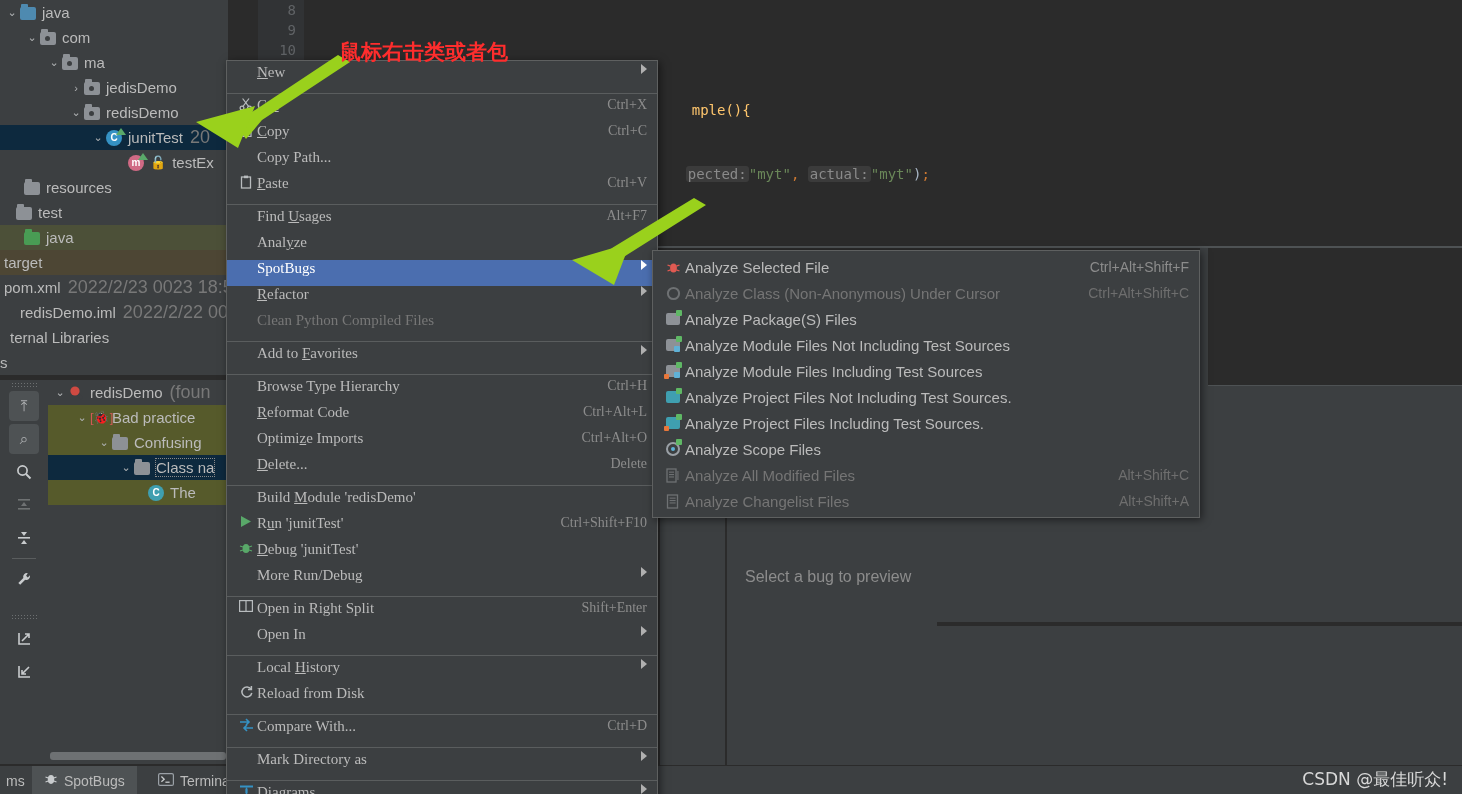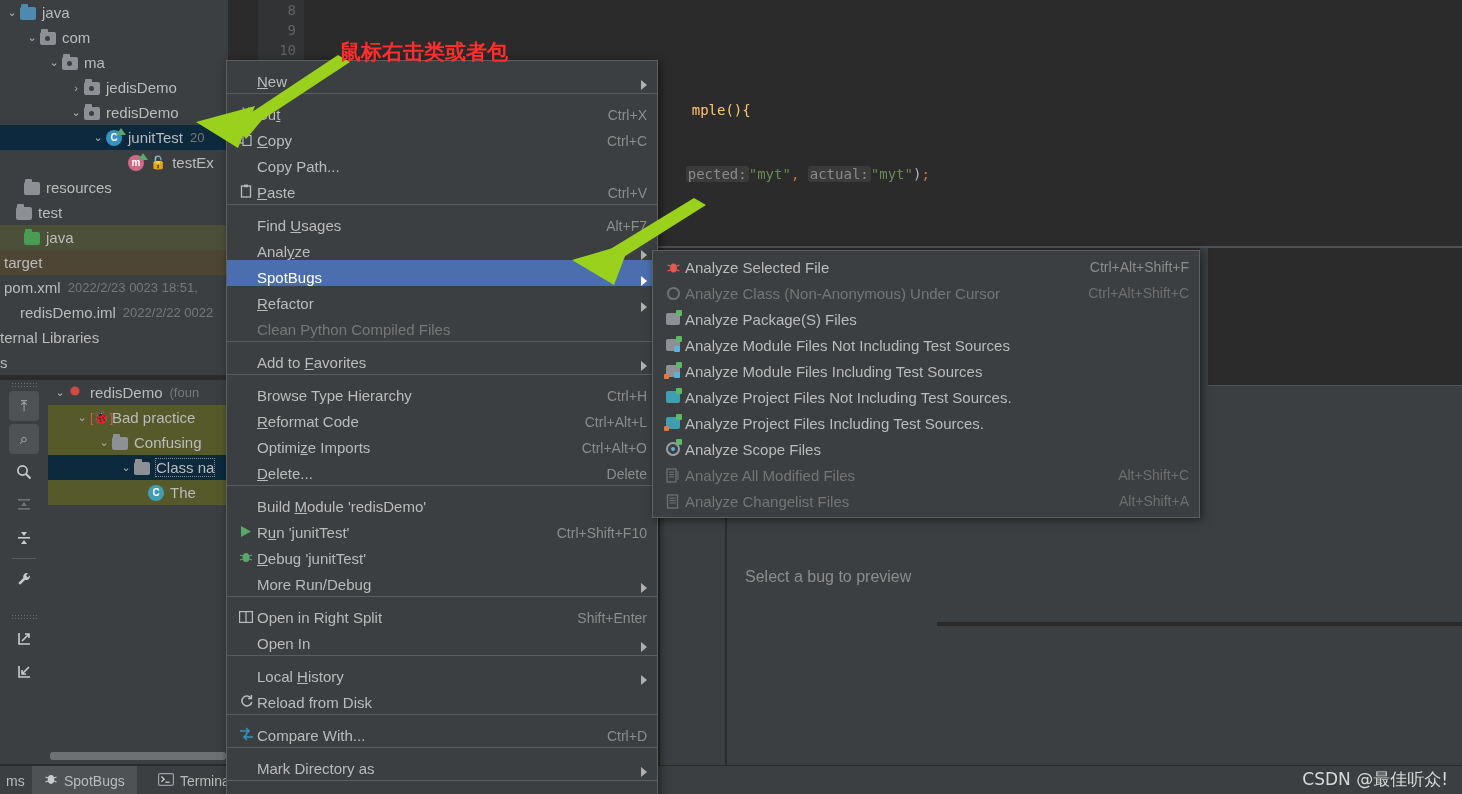--- a/index.html
+++ b/index.html
@@ -49,21 +49,21 @@
     white-space: nowrap; font-size: 15px; color: #bbbbbb;
   }
   .tree-row.selected { background: #0d293e; }
   .tree-row.green-row { background: #4c5038; }
   .tree-row.brown-row { background: #4d4634; }
   .chev {
     width: 16px; display: inline-block; text-align: center;
     color: #afb1b3; font-size: 11px; flex: 0 0 auto;
   }
   .ico { width: 17px; height: 16px; flex: 0 0 auto; margin-right: 5px; position: relative; }
-  .tstamp { color: #787878; font-size: 13px; margin-left: 7px; text-align: right; }
+  .tstamp { color: #787878; font-size: 18px; margin-left: 7px; text-align: right; }
 
   
   .fldr { width: 16px; height: 13px; border-radius: 2px; position: relative; display:block; margin-top:2px;}
   .fldr::before{content:"";position:absolute;left:1px;top:-3px;width:7px;height:4px;border-radius:1px 1px 0 0;background:inherit;}
   .fldr-blue { background: #4e8ab0; }
   .fldr-gray { background: #8d9196; }
   .fldr-green{ background: #499c54; }
   .fldr-src::after{content:"";position:absolute;left:5px;top:4px;width:5px;height:5px;border-radius:50%;background:#3c3f41;}
 
   .cls-ico {
@@ -110,22 +110,22 @@
   .sb-row.sel .sbtxt { outline: 1px dotted #8a8a8a; }
   .bug-red { color:#cf5b56; font-size:13px; }
 
   
   .ctx {
     position: absolute; left: 226px; top: 60px; width: 432px;
     background: #3c3f41; border: 1px solid #5e6060;
     padding: 3px 0; z-index: 40; box-shadow: 2px 2px 8px rgba(0,0,0,.5);
   }
   .mi {
-    position: relative; height: 26px; display:flex; align-items:flex-end;
-    padding: 0 10px 0 8px; font-size: 15px; color: #bbbbbb; white-space: nowrap;
+    position: relative; height: 26px; display:flex; align-items:flex-start;
+    padding: 0 10px 0 8px; font-size: 15px; color: #bbbbbb; white-space: nowrap; font-family: Liberation Serif, serif;
   }
   .mi.hl { background: #4b6eaf; color: #ffffff; }
   .mi.dis { color: #777777; }
   .mi .mi-ico {
     width: 22px; flex: 0 0 auto; text-align: center; font-size: 14px; color:#9aa0a6;
   }
   .mi .mi-label { flex: 1 1 auto; }
   .mi .mi-key { color: #8c8c8c; font-size: 14px; margin-left: 20px; }
   .mi .arw {
     margin-left: 14px; width: 0; height: 0;
@@ -306,21 +306,21 @@
     <div class="tree-row" style="padding-left:4px;">
       <span>pom.xml</span>
       <span class="tstamp">2022/2/23 0023 18:51,</span>
     </div>
 
     <div class="tree-row" style="padding-left:20px;">
       <span>redisDemo.iml</span>
       <span class="tstamp">2022/2/22 0022</span>
     </div>
 
-    <div class="tree-row" style="padding-left:0px;">
+    <div class="tree-row" style="padding-left:10px;">
       <span>ternal Libraries</span>
     </div>
 
     <div class="tree-row" style="padding-left:0px;">
       <span>s</span>
     </div>
   </div>
 
   <div class="sb-toolbar" style="top:380px;">
     <div class="grip">

